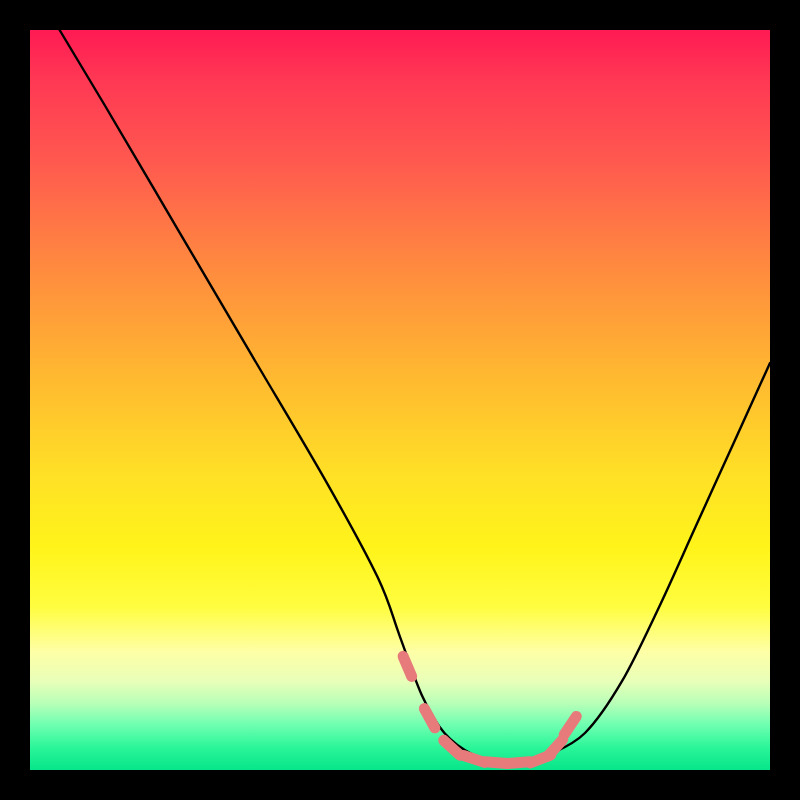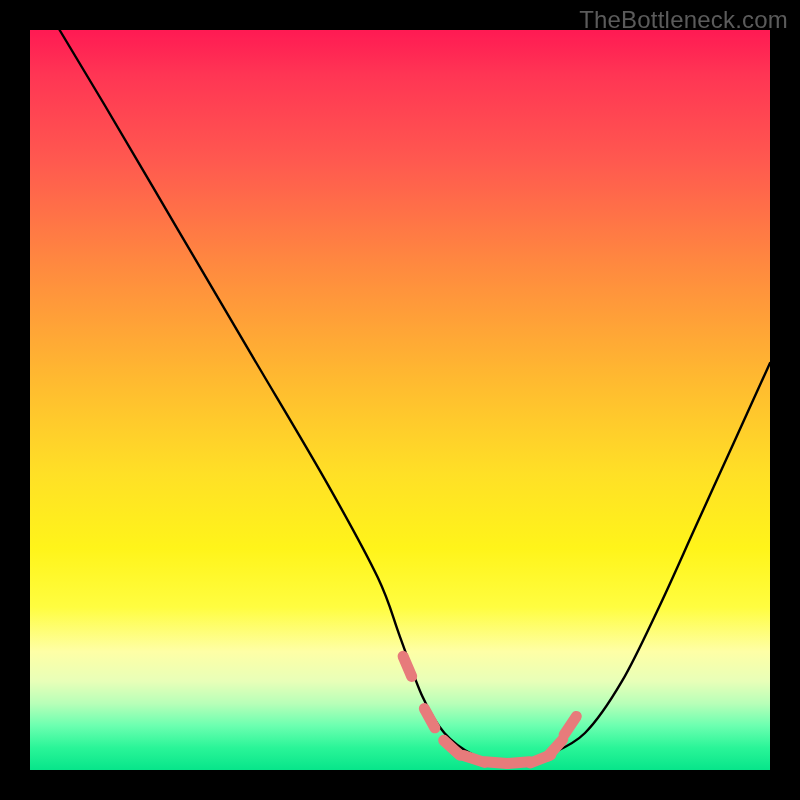--- a/index.html
+++ b/index.html
@@ -59,21 +59,20 @@
     width: 740px;
     height: 740px;
     overflow: visible;
   }
 </style>
 </head>
 <body>
 
 <div class="frame">
 
-  <div class="watermark">TheBottleneck.com</div>
 
   <div class="plot"></div>
 
   <svg class="curve" viewBox="0 0 740 740" preserveAspectRatio="none">
     <path id="curve-path" fill="none" stroke="#000000" stroke-width="2.4" stroke-linecap="round" d="M 29.6,0 C 37,12.333333333333334 54.266666666666666,40.69999999999999 74,74 C 93.73333333333333,107.30000000000001 123.33333333333333,157.86666666666673 148,199.80000000000007 C 172.66666666666666,241.7333333333334 197.33333333333334,283.66666666666663 222,325.59999999999997 C 246.66666666666666,367.5333333333333 275.03333333333336,414.4 296,451.4 C 316.96666666666664,488.4 335.46666666666664,521.7 347.79999999999995,547.6 C 360.13333333333327,573.5 362.59999999999997,587.0666666666666 370,606.8 C 377.40000000000003,626.5333333333333 384.80000000000007,649.9666666666667 392.20000000000005,666 C 399.6,682.0333333333333 405.7666666666667,693.1333333333333 414.40000000000003,703 C 423.03333333333336,712.8666666666667 434.1333333333333,720.2666666666667 444,725.2 C 453.8666666666667,730.1333333333334 464.9666666666667,731.3666666666667 473.6,732.6 C 482.23333333333335,733.8333333333334 488.40000000000003,733.8333333333334 495.8,732.6 C 503.2,731.3666666666667 508.1333333333333,730.1333333333334 518,725.2 C 527.8666666666667,720.2666666666667 542.6666666666666,715.3333333333334 555,703 C 567.3333333333334,690.6666666666666 579.6666666666666,672.1666666666667 592,651.2 C 604.3333333333334,630.2333333333333 616.6666666666666,603.1 629,577.2 C 641.3333333333334,551.3000000000001 653.6666666666666,522.9333333333333 666,495.79999999999995 C 678.3333333333334,468.66666666666663 690.6666666666666,441.5333333333333 703,414.4 C 715.3333333333334,387.26666666666665 733.8333333333334,346.5666666666666 740,332.99999999999994"></path>
     <g id="markers">
         <line x1="373.0668877156292" y1="626.2894046698013" x2="381.73311228437086" y2="646.5105953301986" stroke="#e77b7b" stroke-width="11" stroke-linecap="round"></line>
         <line x1="394.3326265625137" y1="678.5431486979418" x2="404.8673734374863" y2="697.8568513020583" stroke="#e77b7b" stroke-width="11" stroke-linecap="round"></line>
         <line x1="413.6913044577918" y1="710.3670290863091" x2="429.90869554220814" y2="725.2329709136908" stroke="#e77b7b" stroke-width="11" stroke-linecap="round"></line>
         <line x1="433.56448372144433" y1="725.4214945738147" x2="454.43551627855567" y2="732.3785054261853" stroke="#e77b7b" stroke-width="11" stroke-linecap="round"></line>

